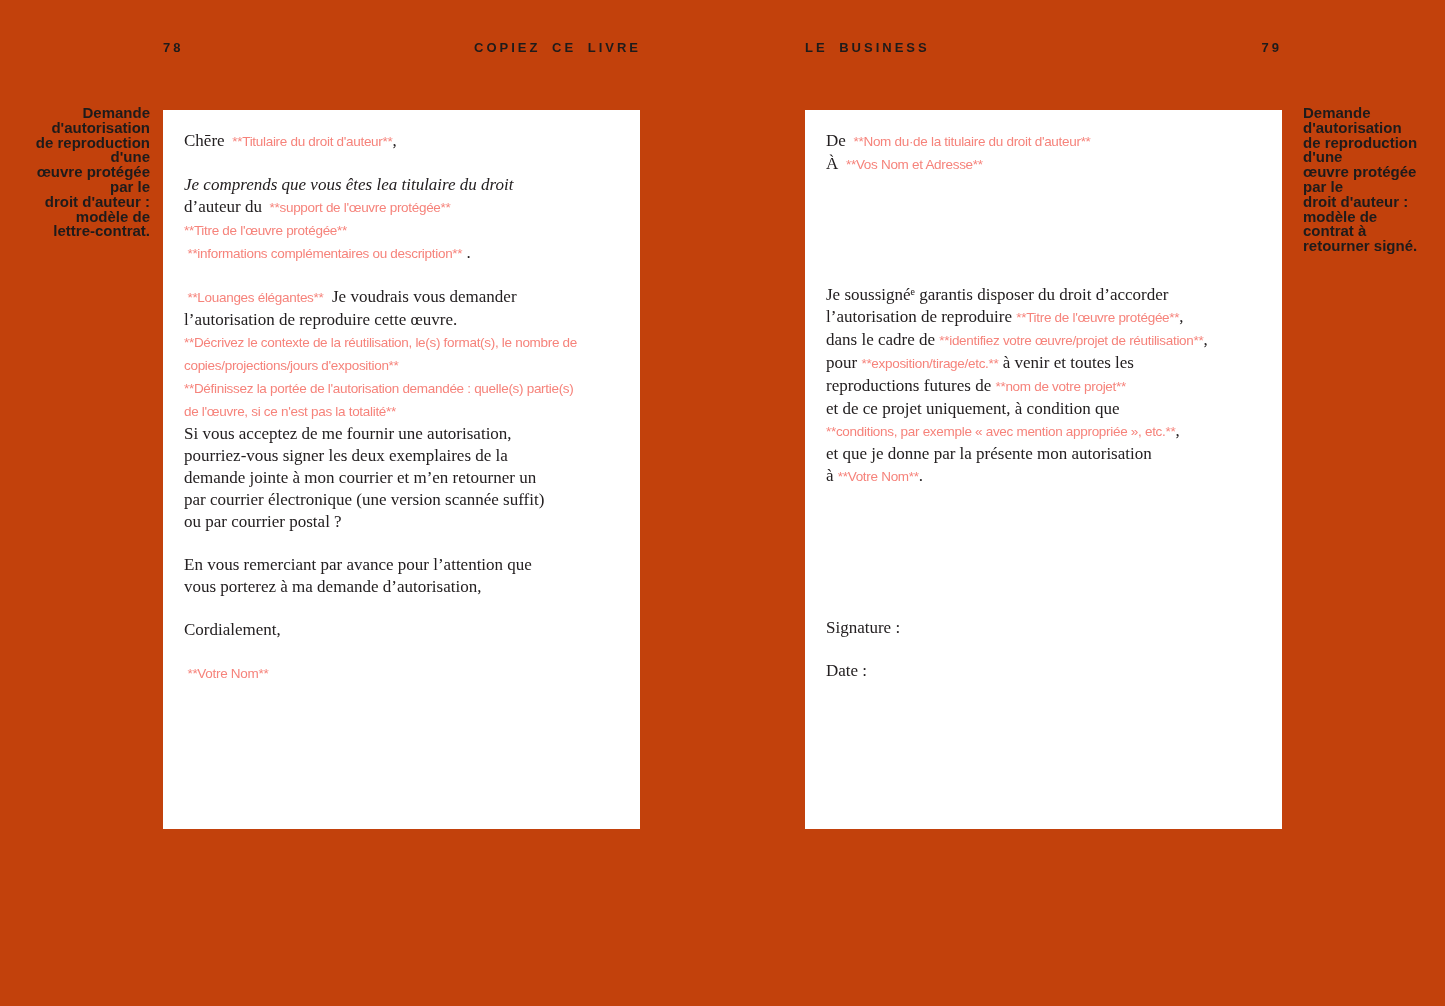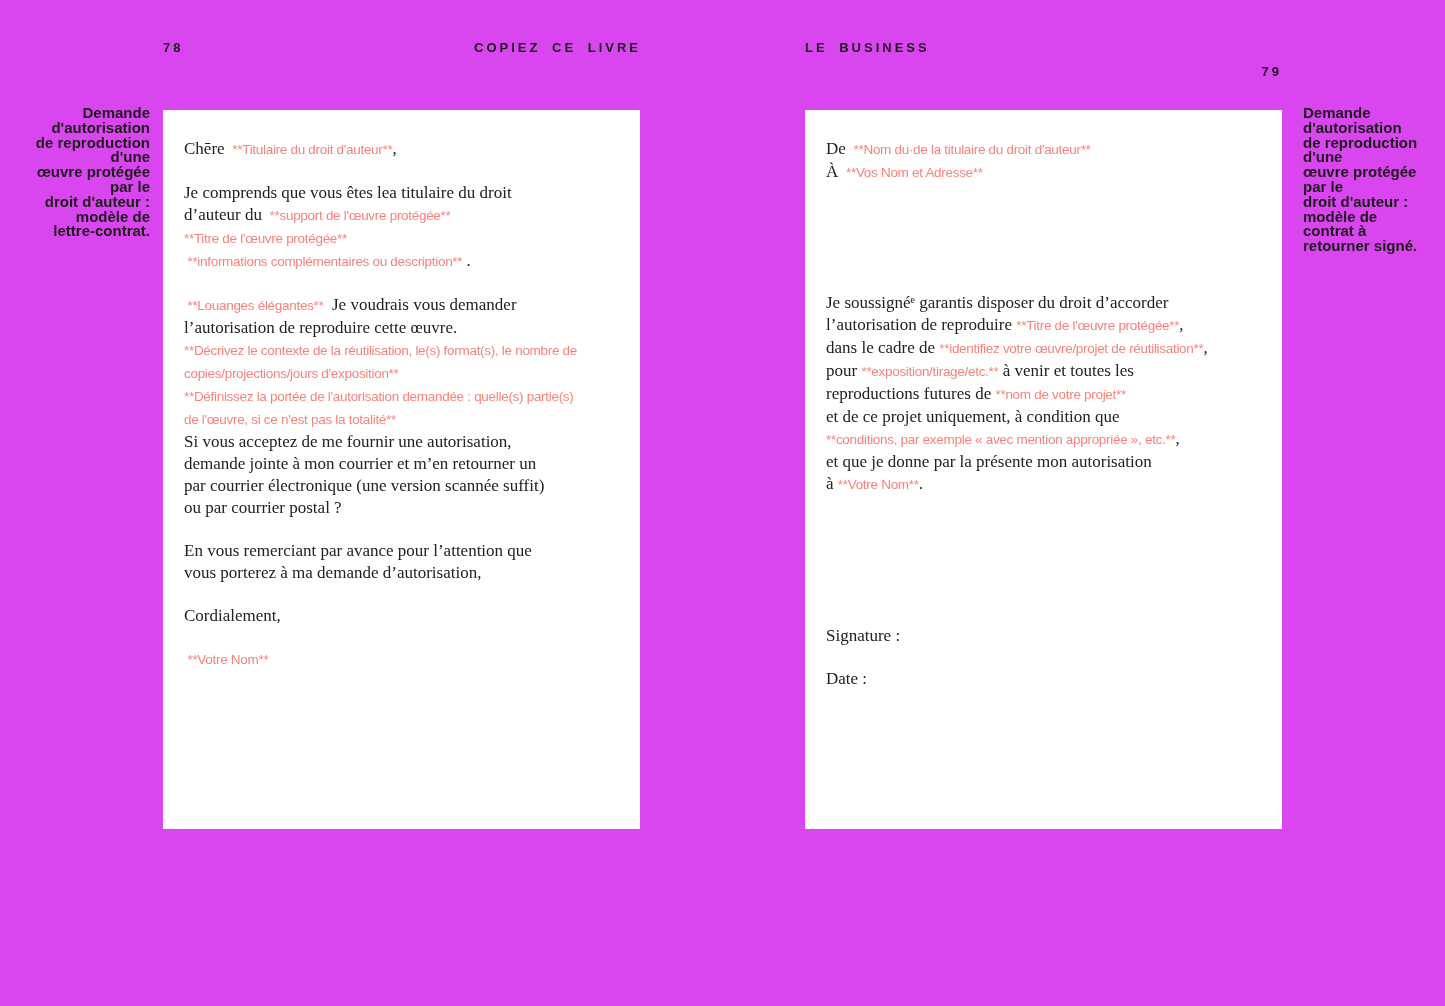--- a/index.html
+++ b/index.html
@@ -15,21 +15,21 @@
   .running-head span{
     position:absolute;top:40px;
     font-size:13px;font-weight:bold;
     letter-spacing:3px;word-spacing:5px;
     color:#1e1b1b;
     white-space:nowrap;
   }
   .pn-left{left:163px;}
   .book-title{right:804px;text-align:center;}
   .chapter-title{left:805px;}
-  .pn-right{right:163px;margin-top:24px;}
+  .pn-right{right:163px;}
 
   
   .note{
     position:absolute;top:106px;
     width:130px;
     font-size:15px;font-weight:bold;
     line-height:14.8px;
     color:#1e1b1b;
     white-space:pre-line;
   }
@@ -39,21 +39,21 @@
   
   .page{
     position:absolute;top:110px;
     width:477px;height:719px;
     background:#ffffff;
     overflow:hidden;
   }
   .page-left{left:163px;}
   .page-right{left:805px;}
 
-  .letter{padding:28px 18px 0 21px;}
+  .letter{padding:20px 18px 0 21px;}
   .block{margin:0 0 21px 0;}
   .line{
     white-space:pre;
     line-height:22px;min-height:22px;
   }
   .seg-ink{
     font-family:"Liberation Serif","DejaVu Serif",serif;
     font-size:17px;
     color:#242021;
   }
@@ -63,21 +63,21 @@
     letter-spacing:-0.3px;
     color:#f6837b;
   }
   
   .letter-right .block:nth-child(1){margin-bottom:108px;}
   .letter-right .block:nth-child(2){margin-bottom:129px;}
 </style>
 </head>
 <body>
 
-<div class="spread" style="background: #d946ef;">
+<div class="spread" style="background: #c2410c;">
 
   <div class="running-head">
     <span class="pn-left">78</span>
     <span class="book-title">COPIEZ CE LIVRE</span>
     <span class="chapter-title">LE BUSINESS</span>
     <span class="pn-right">79</span>
   </div>
 
   <div class="note note-left">Demande d'autorisation
 de reproduction d'une
@@ -89,33 +89,34 @@
 œuvre protégée par le
 droit d'auteur : modèle de
 contrat à retourner signé.</div>
 
   <div class="page page-left">
     <div class="letter letter-left">
         <div class="block">
           <div class="line"><span class="seg-ink" style="color: rgb(36, 32, 33);">Chēre </span><span class="seg-accent" style="color: rgb(246, 131, 123);"> **Titulaire du droit d'auteur**</span><span class="seg-ink" style="color: rgb(36, 32, 33);">,</span></div>
         </div>
         <div class="block">
-          <div class="line"><span class="seg-ink" style="color: rgb(36, 32, 33);">Je comprends que vous êtes lea titulaire du droit</span></div>
+          <div class="line"><span class="seg-ink" style="color: rgb(36, 32, 33); font-style: italic;">Je comprends que vous êtes lea titulaire du droit</span></div>
           <div class="line"><span class="seg-ink" style="color: rgb(36, 32, 33);">d’auteur du </span><span class="seg-accent" style="color: rgb(246, 131, 123);"> **support de l'œuvre protégée**</span></div>
           <div class="line"><span class="seg-accent" style="color: rgb(246, 131, 123);">**Titre de l'œuvre protégée**</span></div>
           <div class="line"><span class="seg-accent" style="color: rgb(246, 131, 123);"> **informations complémentaires ou description**</span><span class="seg-ink" style="color: rgb(36, 32, 33);"> .</span></div>
         </div>
         <div class="block">
           <div class="line"><span class="seg-accent" style="color: rgb(246, 131, 123);"> **Louanges élégantes**</span><span class="seg-ink" style="color: rgb(36, 32, 33);">  Je voudrais vous demander</span></div>
           <div class="line"><span class="seg-ink" style="color: rgb(36, 32, 33);">l’autorisation de reproduire cette œuvre.</span></div>
           <div class="line"><span class="seg-accent" style="color: rgb(246, 131, 123);">**Décrivez le contexte de la réutilisation, le(s) format(s), le nombre de</span></div>
           <div class="line"><span class="seg-accent" style="color: rgb(246, 131, 123);">copies/projections/jours d'exposition**</span></div>
           <div class="line"><span class="seg-accent" style="color: rgb(246, 131, 123);">**Définissez la portée de l'autorisation demandée : quelle(s) partie(s)</span></div>
           <div class="line"><span class="seg-accent" style="color: rgb(246, 131, 123);">de l'œuvre, si ce n'est pas la totalité**</span></div>
           <div class="line"><span class="seg-ink" style="color: rgb(36, 32, 33);">Si vous acceptez de me fournir une autorisation,</span></div>
+          <div class="line"><span class="seg-ink" style="color: rgb(36, 32, 33);">pourriez-vous signer les deux exemplaires de la</span></div>
           <div class="line"><span class="seg-ink" style="color: rgb(36, 32, 33);">demande jointe à mon courrier et m’en retourner un</span></div>
           <div class="line"><span class="seg-ink" style="color: rgb(36, 32, 33);">par courrier électronique (une version scannée suffit)</span></div>
           <div class="line"><span class="seg-ink" style="color: rgb(36, 32, 33);">ou par courrier postal ?</span></div>
         </div>
         <div class="block">
           <div class="line"><span class="seg-ink" style="color: rgb(36, 32, 33);">En vous remerciant par avance pour l’attention que</span></div>
           <div class="line"><span class="seg-ink" style="color: rgb(36, 32, 33);">vous porterez à ma demande d’autorisation,</span></div>
         </div>
         <div class="block">
           <div class="line"><span class="seg-ink" style="color: rgb(36, 32, 33);">Cordialement,</span></div>

